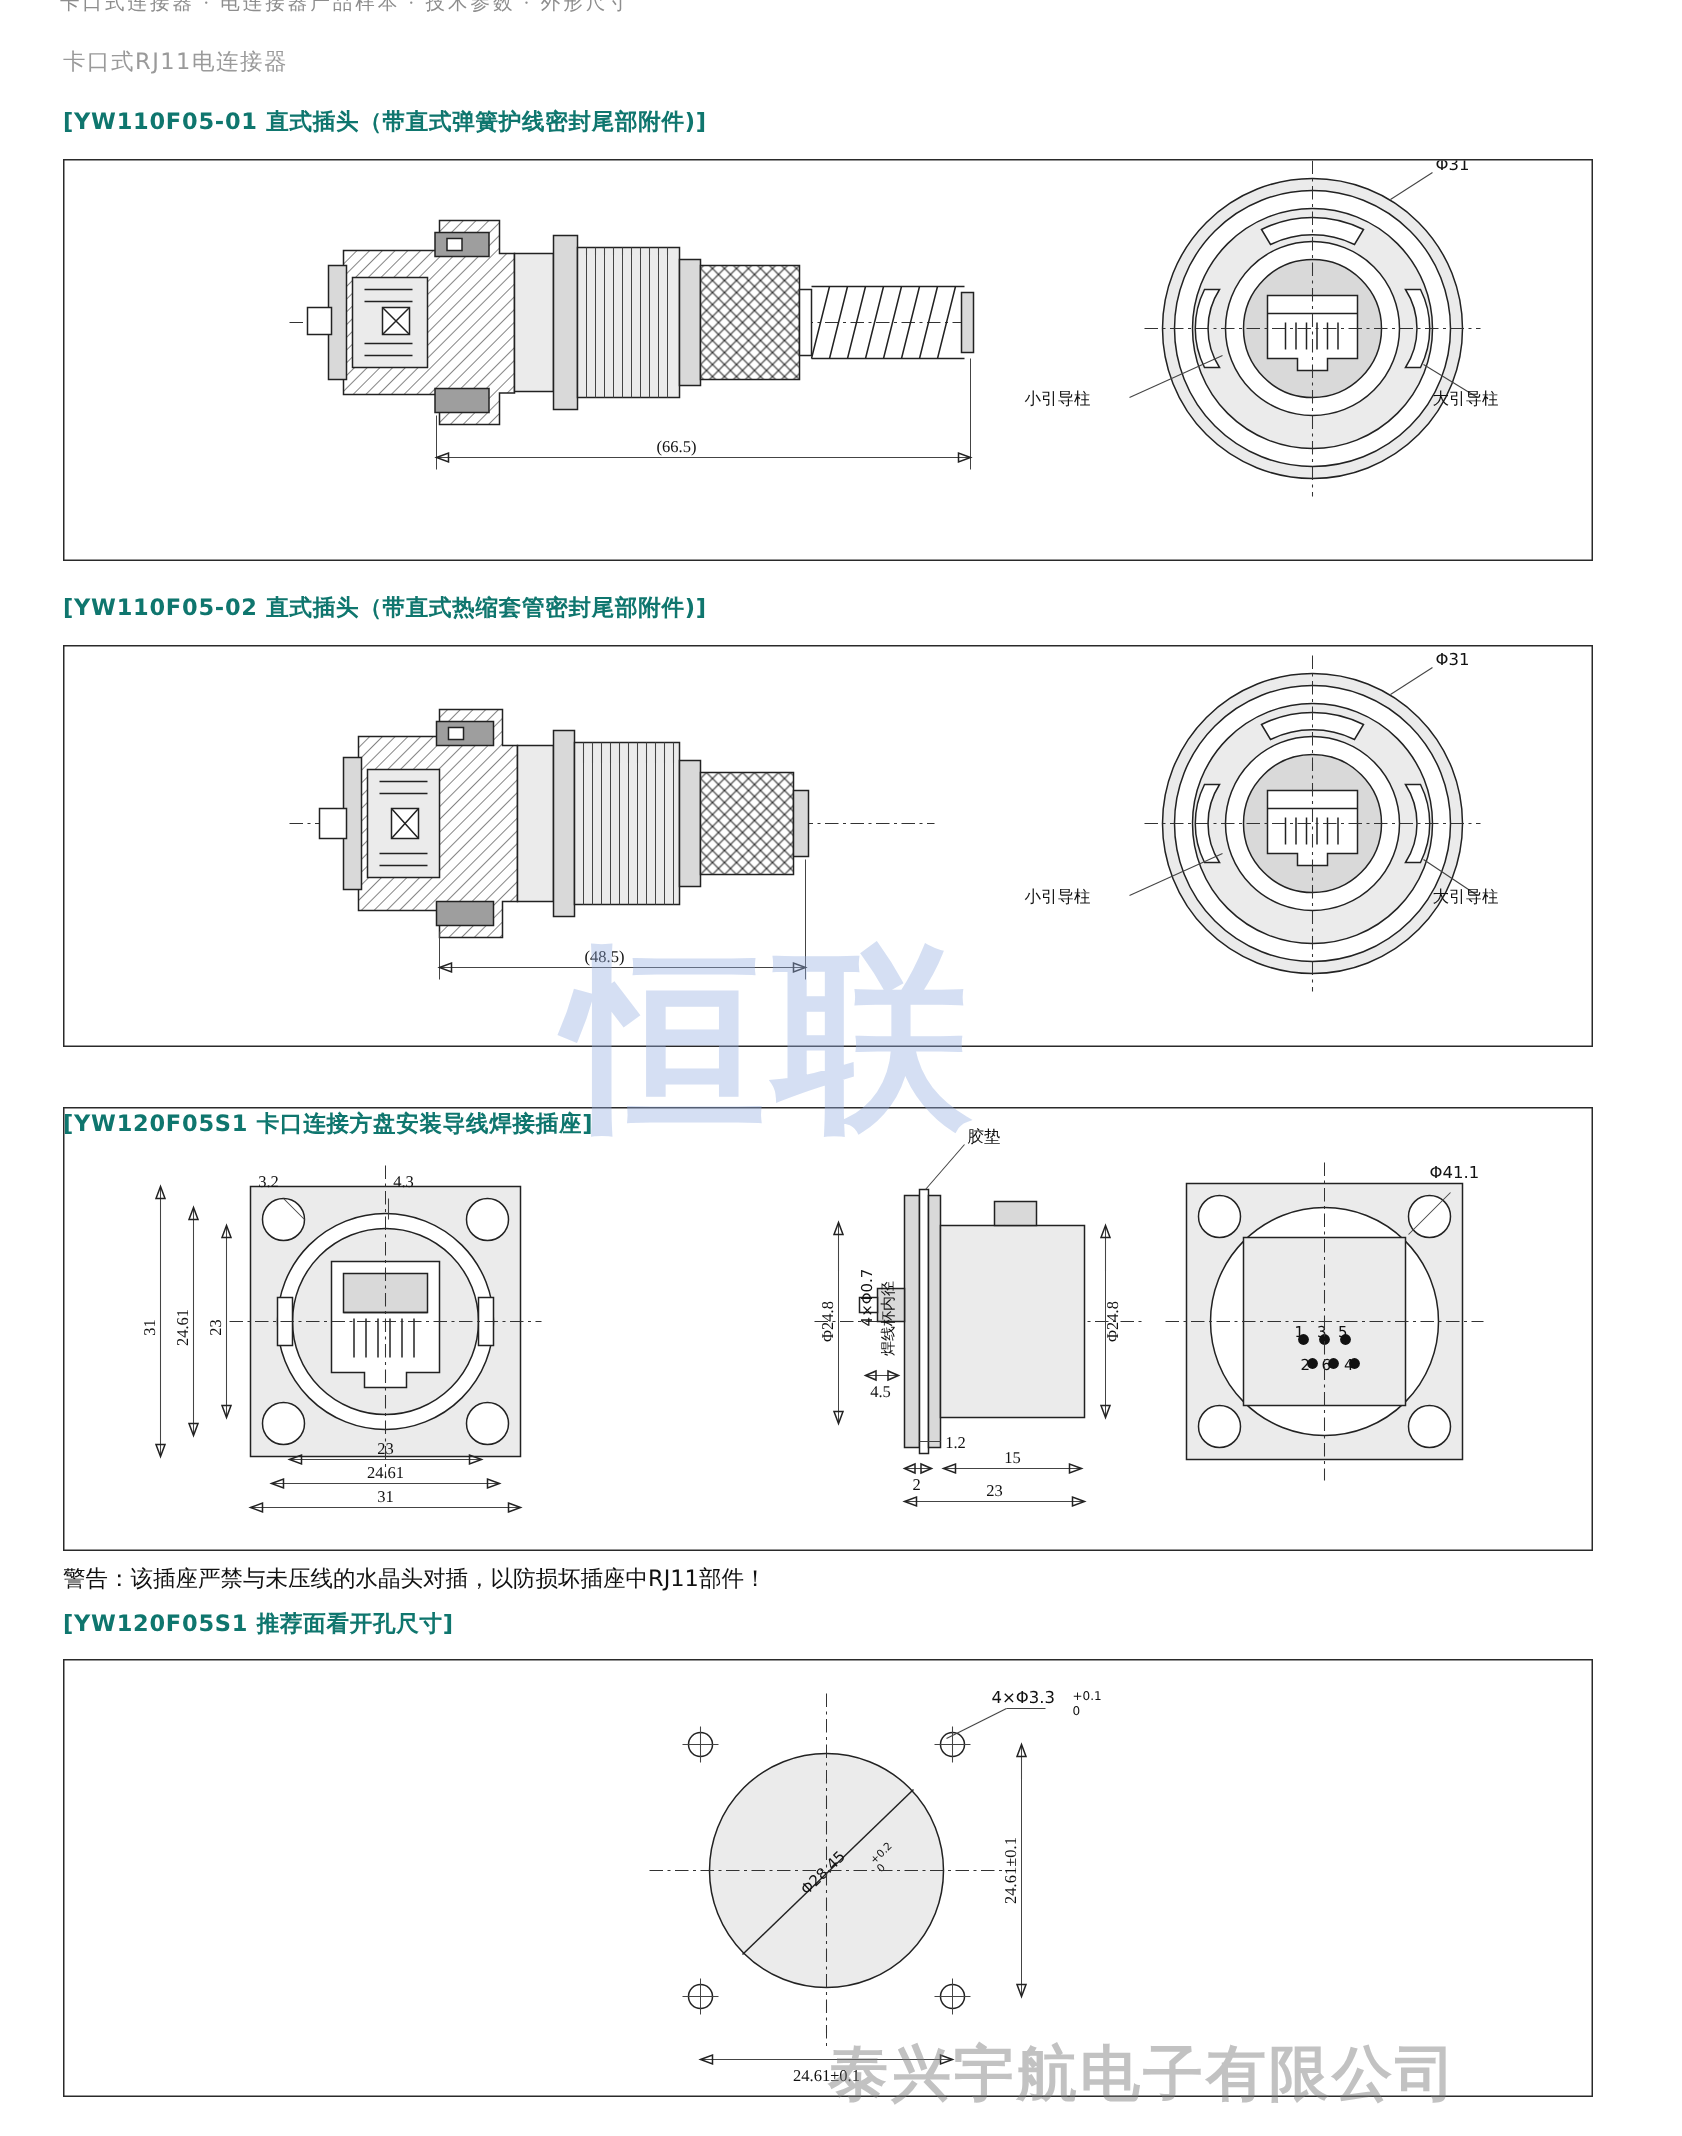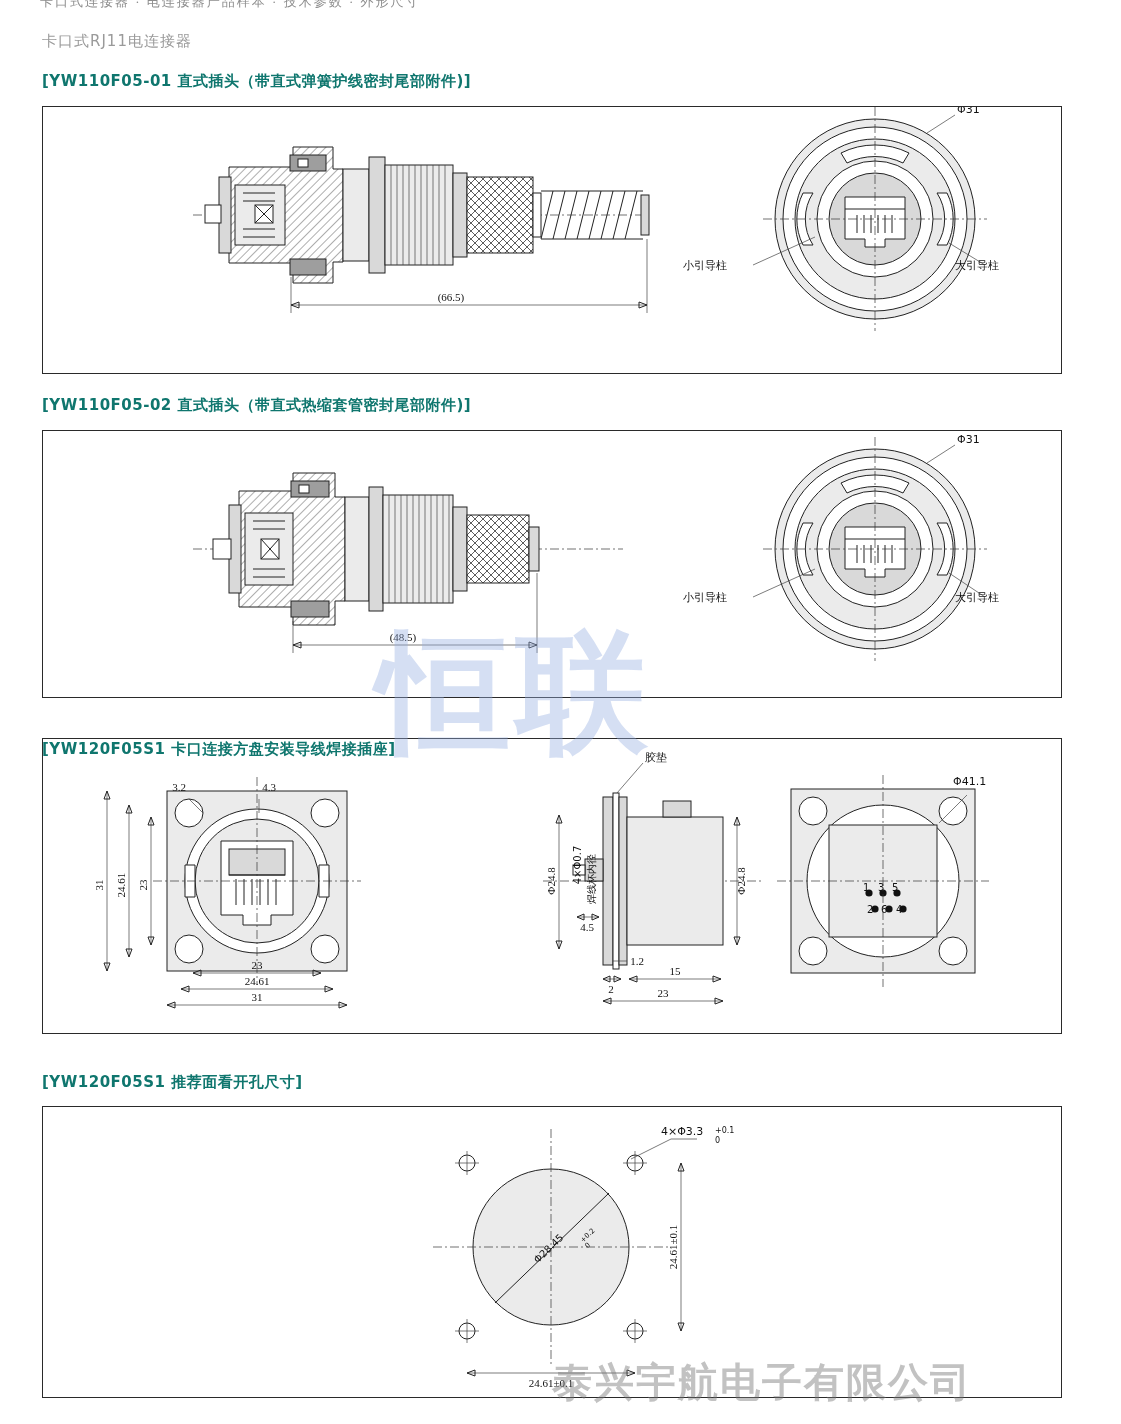--- a/index.html
+++ b/index.html
@@ -412,20 +412,21 @@
         <text class="lblsm" x="13" y="32">4</text>
         <line class="dash" x1="-106" y1="0" x2="106" y2="0"></line>
         <line class="dash" x1="0" y1="-106" x2="0" y2="106"></line>
 
         <line class="thin" x1="56" y1="-58" x2="84" y2="-86"></line>
         <text class="lbl" x="70" y="-96">Φ41.1</text>
       </g>
     </svg>
   </div>
 
+  <div class="warn">警告：该插座严禁与未压线的水晶头对插，以防损坏插座中RJ11部件！</div>
 
   <div class="section-caption" style="left:42px;top:1073px;">[YW120F05S1  推荐面看开孔尺寸]</div>
   <div class="fig-box" style="left:42px;top:1106px;width:1018px;height:290px;">
     <svg width="1016" height="288" viewBox="0 0 1016 288">
       <g transform="translate(508,140)">
 
         <circle class="filllgray" cx="0" cy="0" r="78"></circle>
         <line class="ln" x1="-56" y1="56" x2="58" y2="-54"></line>
         <text class="lblsm" x="0" y="4" transform="rotate(-44 0,4)" text-anchor="middle">Φ28.45</text>
         <text class="lblsm" x="38" y="-10" transform="rotate(-44 38,-10)" text-anchor="middle" style="font-size:7px;">+0.2</text>

